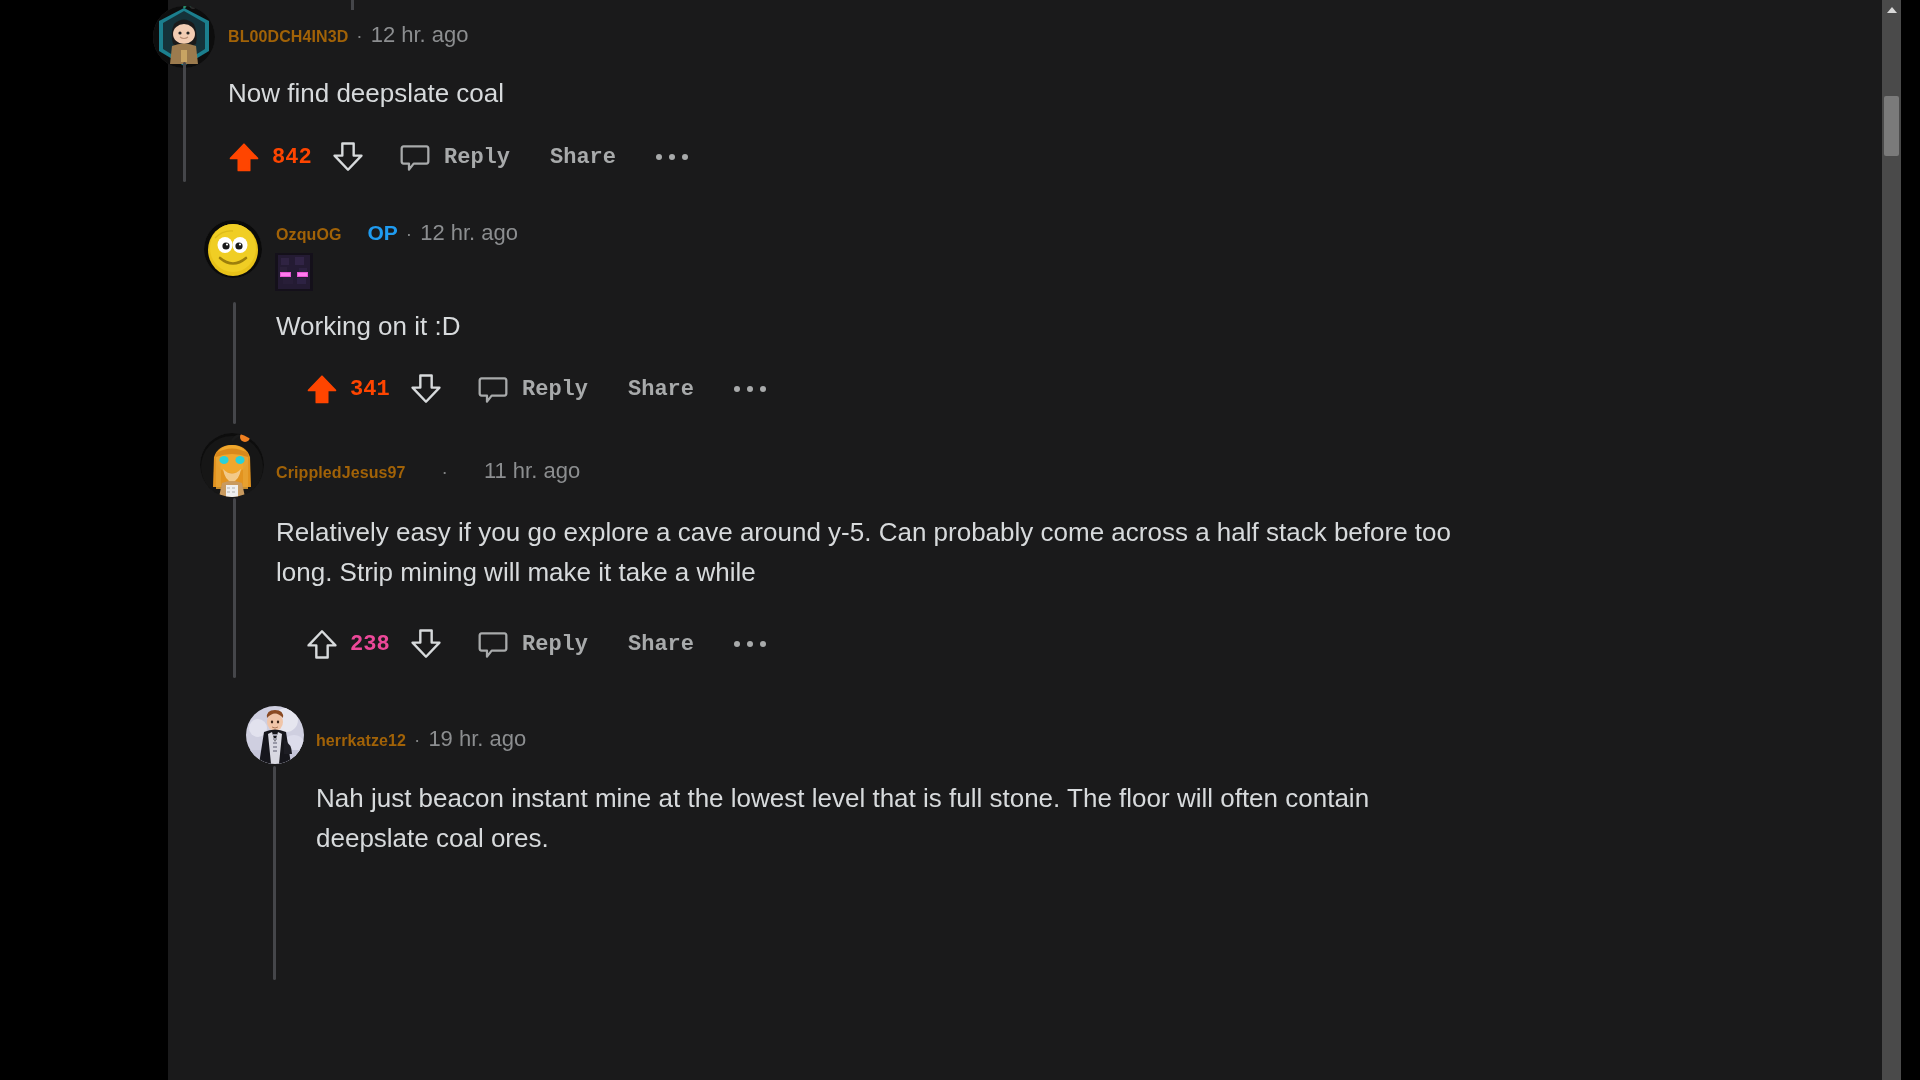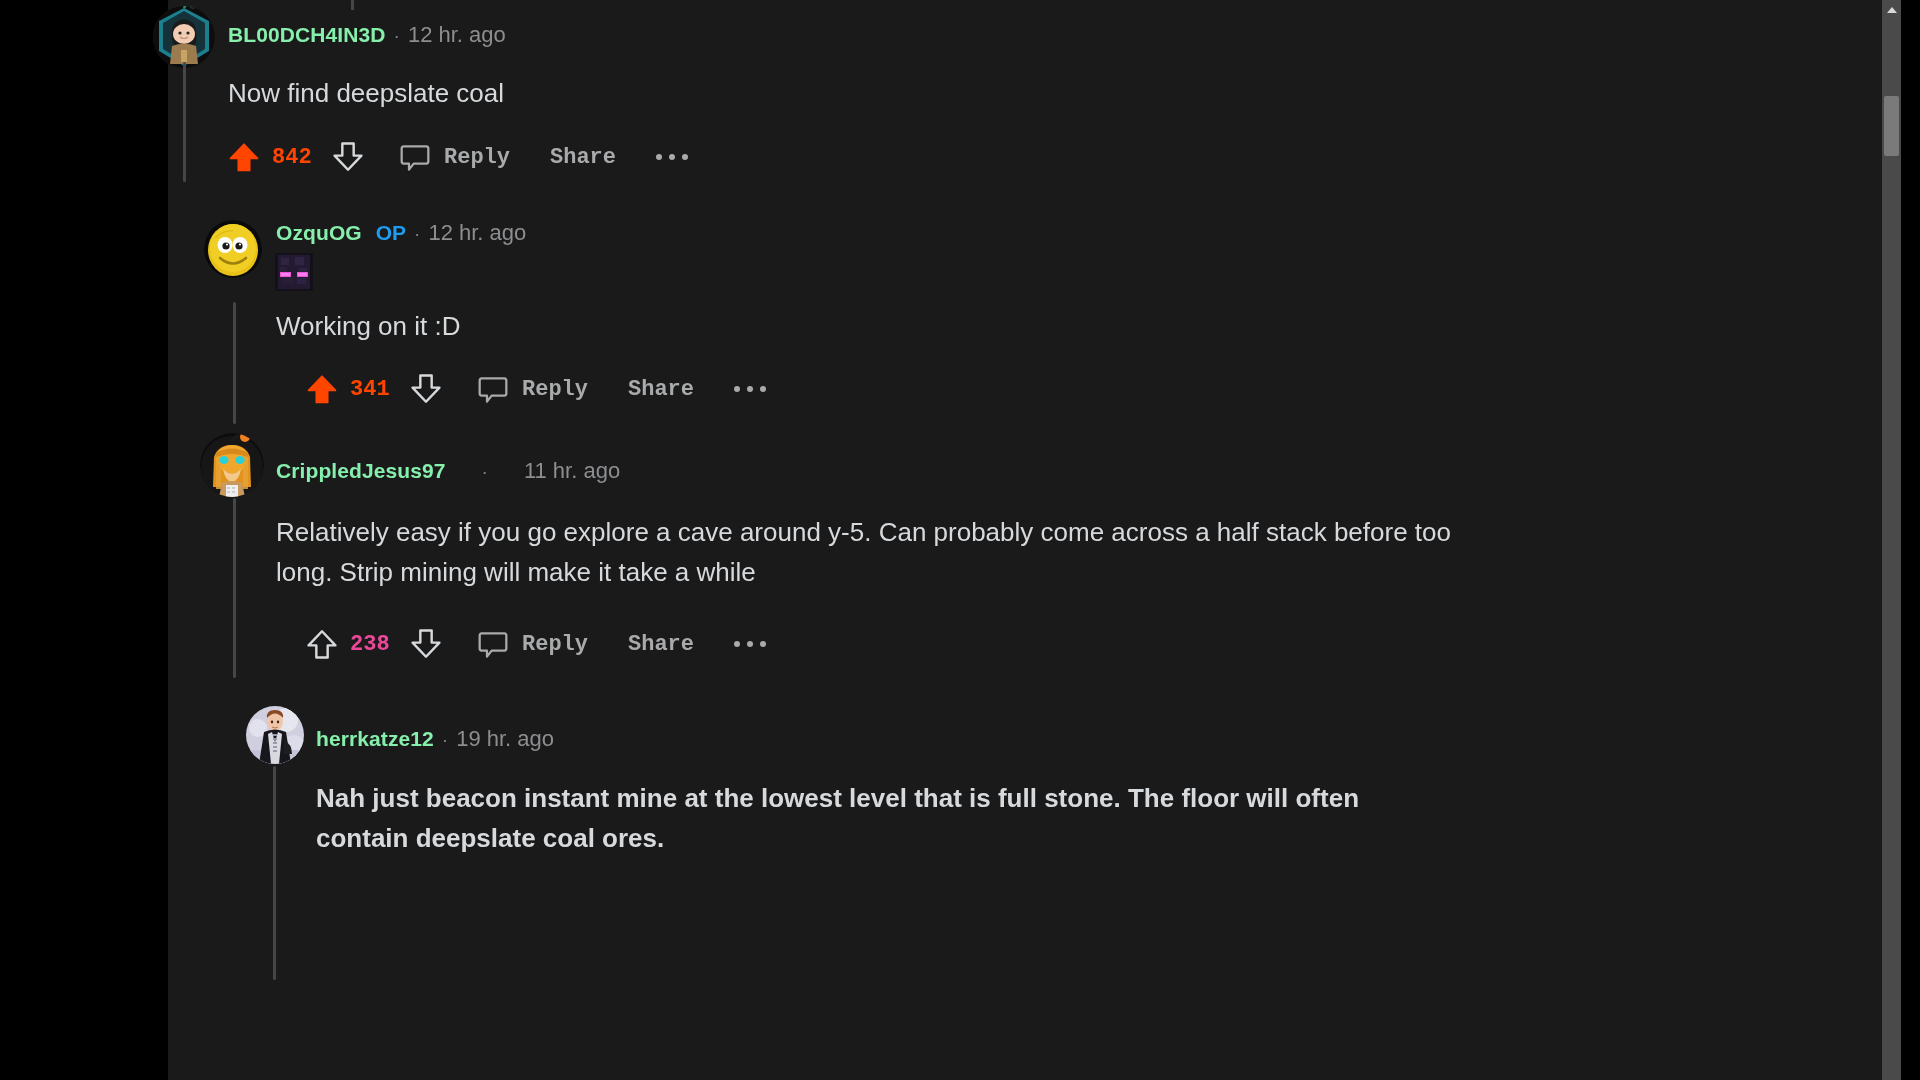--- a/index.html
+++ b/index.html
@@ -95,30 +95,30 @@
   .avatar svg { display: block; width: 100%; height: 100%; }
 
   
   .chead {
     position: absolute;
     display: flex;
     align-items: baseline;
     white-space: nowrap;
   }
   .uname {
-    font-size: 21px;
+    font-size: 16px;
     font-weight: bold;
-    color: #86efac;
+    color: #a16207;
     letter-spacing: 0.1px;
   }
   .op-badge {
     font-size: 21px;
     font-weight: bold;
     color: #1f9bf0;
-    margin-left: 14px;
+    margin-left: 26px;
   }
   .dot-sep {
     font-size: 19px;
     color: #818384;
     margin: 0 8px;
   }
   .age {
     font-size: 22px;
     color: #8c8e90;
   }
@@ -435,21 +435,21 @@
         </div>
 
         <div class="chead" style="left:68px; top:26px;">
           <span class="uname">herrkatze12</span>
           <span class="dot-sep">·</span>
           <span class="age">19 hr. ago</span>
         </div>
 
         <div class="threadline" style="left:25px; top:66px; height:214px;"></div>
 
-        <div class="cbody" style="left:68px; top:78px; width:1135px;font-weight:bold;">Nah just beacon instant mine at the lowest level that is full stone. The floor will often contain deepslate coal ores.</div>
+        <div class="cbody" style="left:68px; top:78px; width:1135px;">Nah just beacon instant mine at the lowest level that is full stone. The floor will often contain deepslate coal ores.</div>
       </div>
 
     </div>
 
     <div class="scrollbar">
       <div class="scroll-up-arrow"></div>
       <div class="scroll-thumb"></div>
     </div>
 
   </div>

